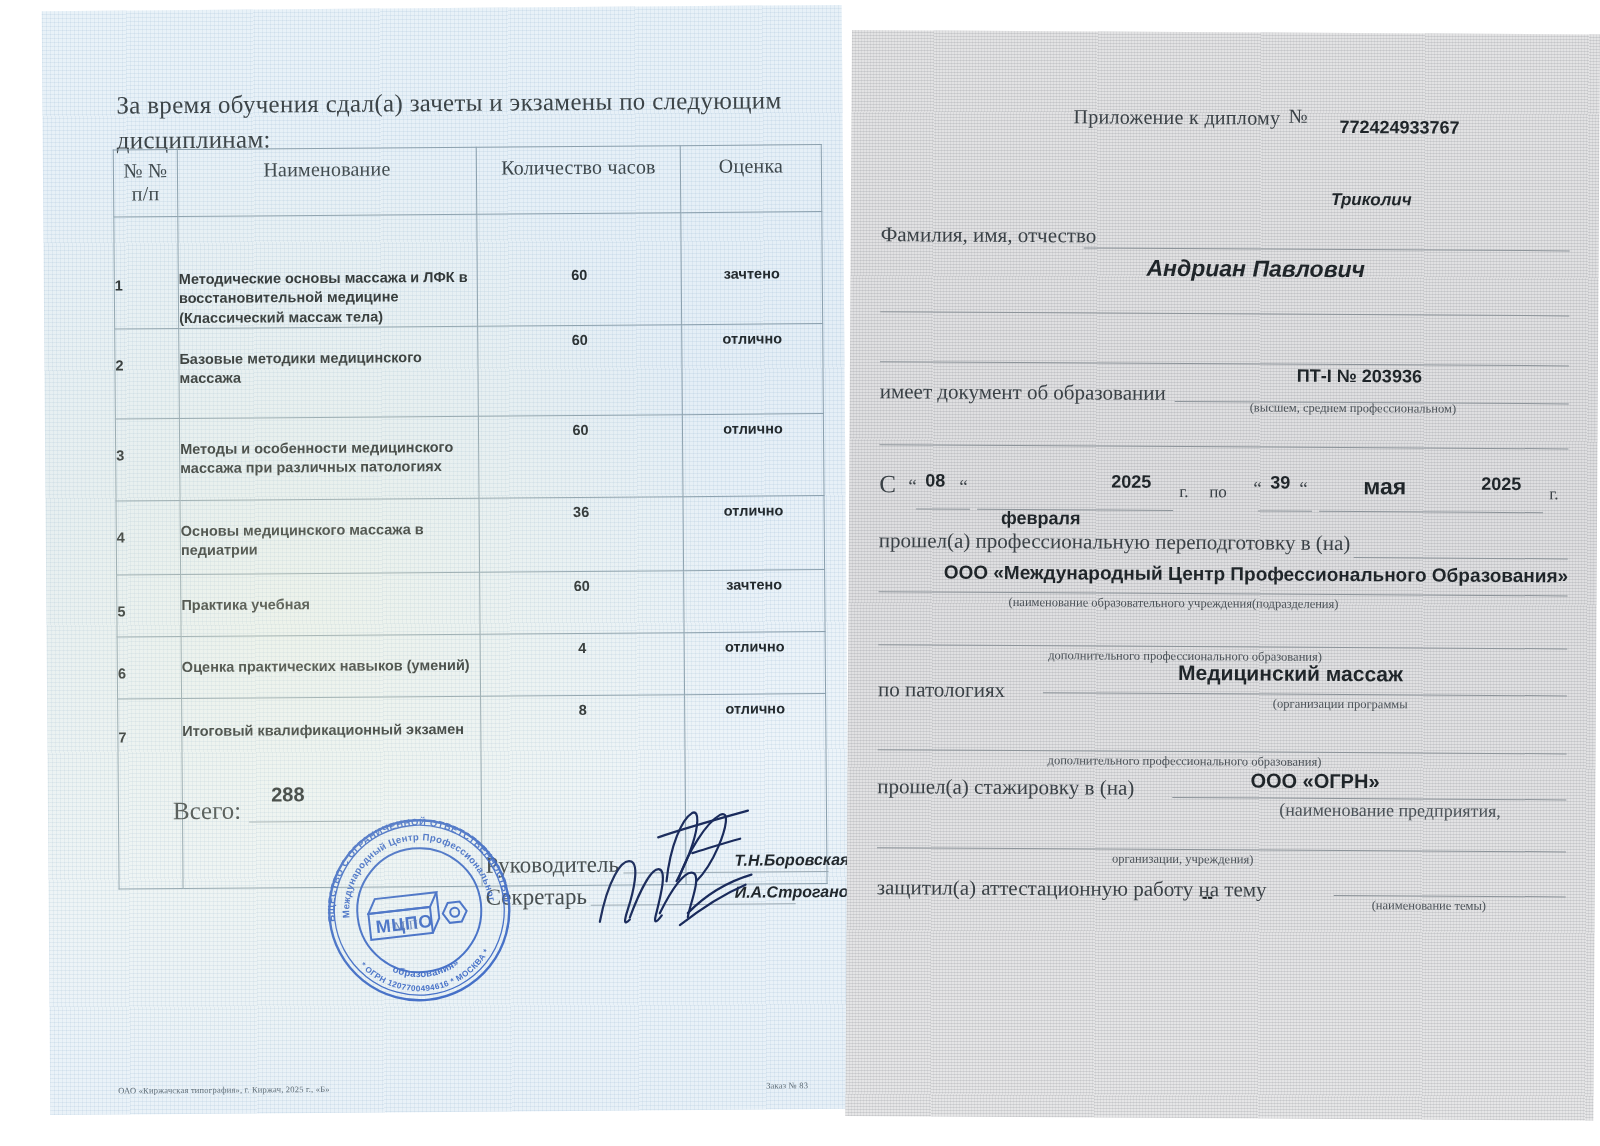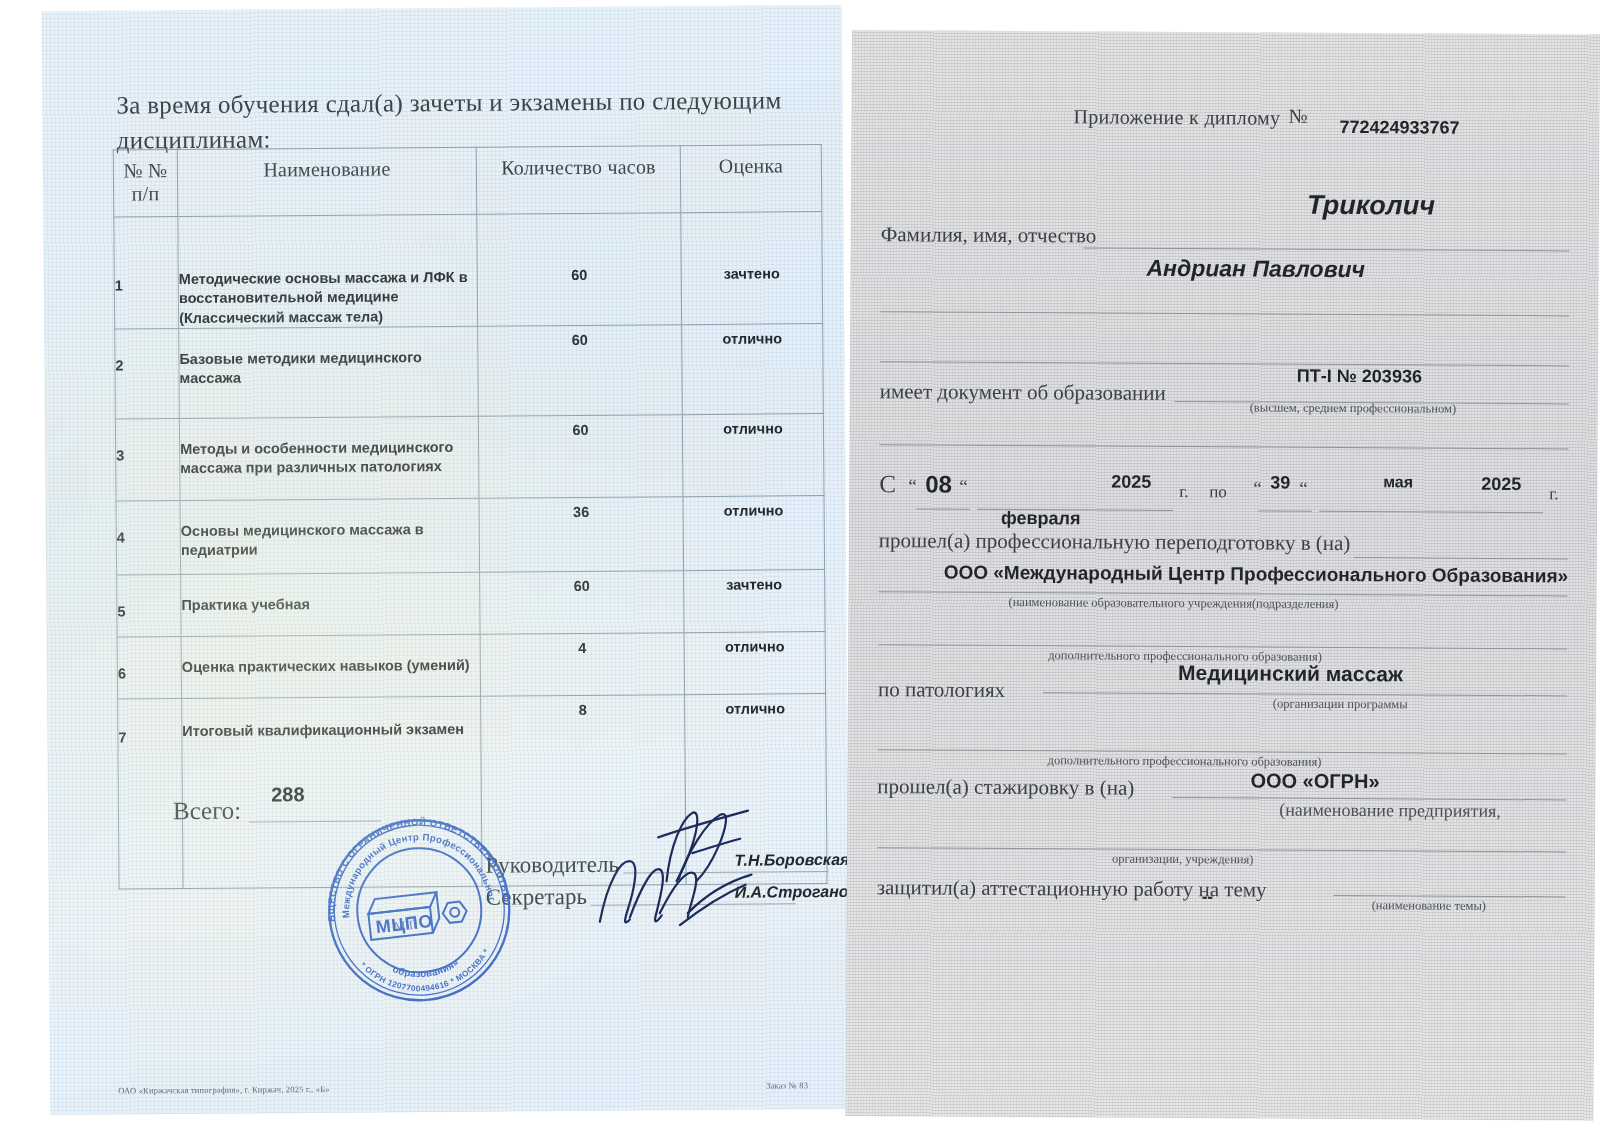--- a/index.html
+++ b/index.html
@@ -129,39 +129,39 @@
     font-family:"Liberation Sans",sans-serif;font-weight:bold;font-style:italic;color:#1f2529;
   }
   .rline{position:absolute;border-bottom:1px solid #8d949a;height:0;}
   .cap{position:absolute;font-family:"Liberation Serif",serif;color:#4a5157;}
 
   .r-title{left:222px;top:74px;font-size:20px;letter-spacing:.3px;}
   .r-titleno{left:437px;top:72px;font-size:20px;}
   .r-titleval{left:488px;top:72px;font-size:18px;margin-top:12px;}
 
   .lbl-fio{left:30px;top:192px;font-size:21px;}
-  .v-surname{left:456px;top:157px;font-size:27px;}
+  .v-surname{left:480px;top:157px;font-size:17px;}
   .v-name{left:296px;top:223px;font-size:23px;}
 
   .lbl-doc{left:30px;top:349px;font-size:21px;}
   .v-doc{left:447px;top:333px;font-size:18px;}
   .cap-doc{left:400px;top:368px;font-size:12.5px;}
 
   .d-c{left:30px;top:440px;font-size:25px;}
   .d-q1{left:59px;top:445px;font-size:19px;}
-  .d-day1{left:76px;top:440px;font-size:24px;}
+  .d-day1{left:76px;top:440px;font-size:18px;}
   .d-q2{left:110px;top:445px;font-size:19px;}
   .d-mon1{left:152px;top:440px;font-size:18px;margin-top:37px;}
   .d-yr1{left:262px;top:440px;font-size:18px;}
   .d-g1{left:330px;top:450px;font-size:17px;}
   .d-po{left:360px;top:450px;font-size:17px;}
   .d-q3{left:404px;top:445px;font-size:19px;}
   .d-day2{left:421px;top:440px;font-size:18px;}
   .d-q4{left:450px;top:445px;font-size:19px;}
-  .d-mon2{left:534px;top:440px;font-size:16px;}
+  .d-mon2{left:514px;top:440px;font-size:23px;}
   .d-yr2{left:632px;top:440px;font-size:18px;}
   .d-g2{left:700px;top:450px;font-size:17px;}
 
   .lbl-retrain{left:30px;top:498px;font-size:21px;}
   .v-org{left:95px;top:531px;font-size:19px;}
   .cap-org{left:160px;top:564px;font-size:12.5px;}
   .cap-dpo1{left:200px;top:617px;font-size:12.5px;}
 
   .lbl-prog{left:30px;top:647px;font-size:21px;}
   .v-prog{left:330px;top:629px;font-size:21px;}

